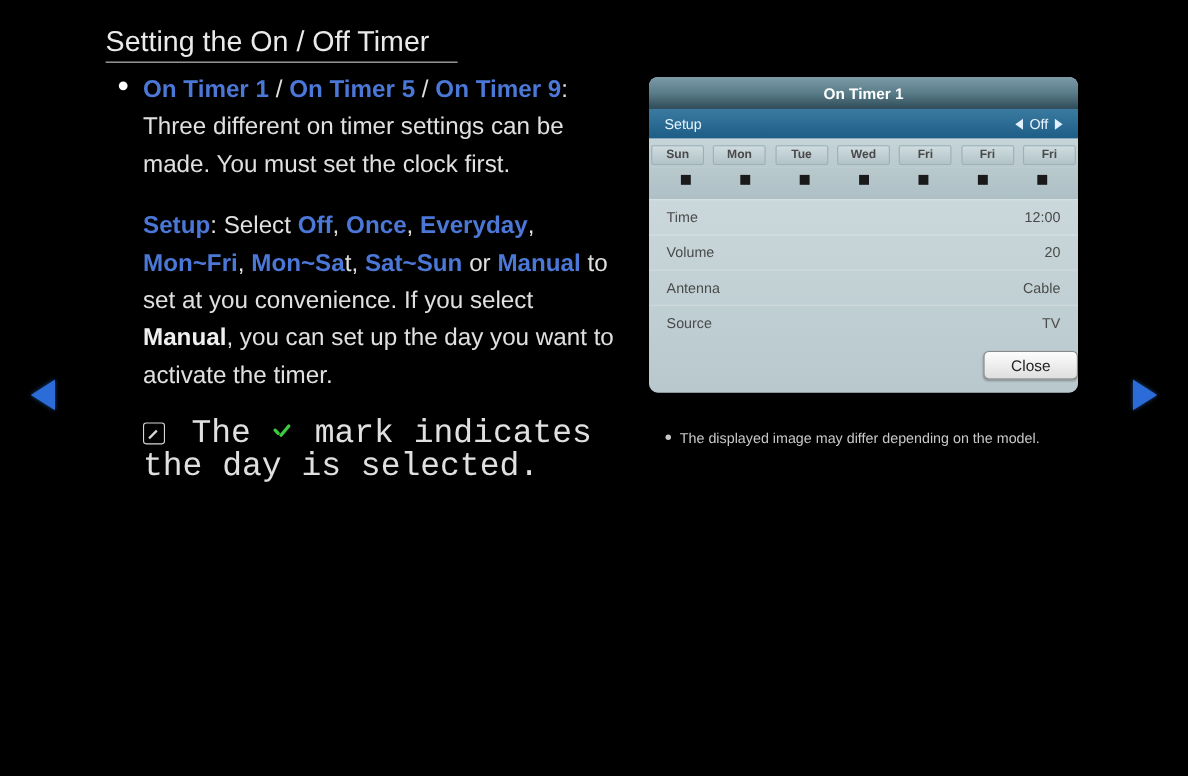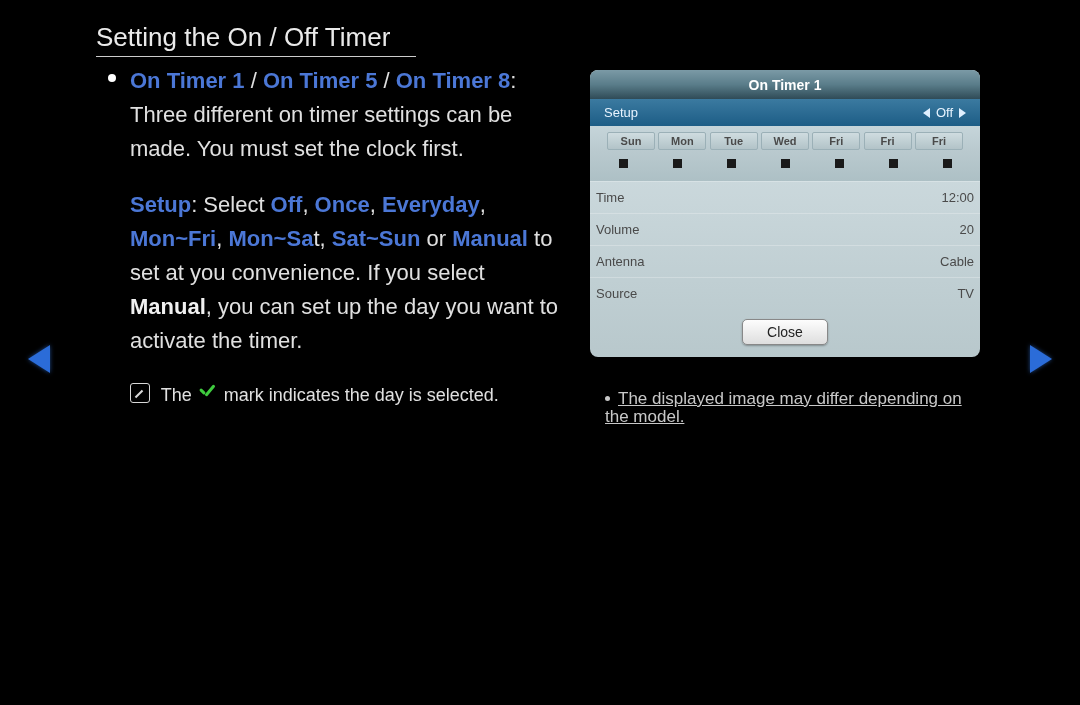--- a/index.html
+++ b/index.html
@@ -51,22 +51,23 @@
     left: 108px;
     top: 74px;
     width: 8px;
     height: 8px;
     background: #fff;
     border-radius: 50%;
   }
   .hl { color: #4b77d6; font-weight: 600; }
   .bold { font-weight: 600; color: #f0f0f0; }
   .note-line {
-    font-size: 18px;
+    font-size: 30px;
     line-height: 30px;
+    font-family: Liberation Mono, monospace;
   }
   .note-pencil {
     display: inline-block;
     width: 18px;
     height: 18px;
     border: 1.5px solid #d8d8d8;
     border-radius: 3px;
     position: relative;
     vertical-align: -2px;
     margin-right: 6px;
@@ -144,21 +145,21 @@
   .arrow-l, .arrow-r {
     width: 0; height: 0;
     border-top: 5px solid transparent;
     border-bottom: 5px solid transparent;
   }
   .arrow-l { border-right: 7px solid #e0f0ff; margin-right: 6px; }
   .arrow-r { border-left: 7px solid #e0f0ff; margin-left: 6px; }
   .setup-val { display: flex; align-items: center; }
   .days-row {
     display: flex;
-    padding: 6px 17px 2px;
+    padding: 6px 2px 2px;
     justify-content: space-between;
     background: linear-gradient(#c6d5da, #b9c9ce);
   }
   .day {
     width: 46px;
     text-align: center;
     font-size: 11px;
     color: #4a4a4a;
     font-weight: 600;
     background: linear-gradient(#cfdce0,#b2c3c8);
@@ -178,50 +179,49 @@
   }
   .mark .sq {
     display: inline-block;
     width: 9px;
     height: 9px;
     background: #1a1a1a;
   }
   .kv {
     display: flex;
     justify-content: space-between;
-    padding: 8px 6px;
+    padding: 8px 16px;
     color: #4a4a4a;
     border-top: 1px solid rgba(255,255,255,0.25);
     background: transparent;
     font-size: 13px;
   }
   .close-row {
-    text-align: center;
+    text-align: right;
     padding: 10px 0 12px;
   }
   .close-btn {
     display: inline-block;
     padding: 4px 24px;
     background: linear-gradient(#fdfdfd, #dedede);
     border: 1px solid #888;
     border-radius: 5px;
     color: #222;
     font-size: 14px;
     font-weight: 500;
     box-shadow: 0 1px 2px rgba(0,0,0,0.3);
   }
   .disclaimer {
     position: absolute;
     left: 605px;
     top: 390px;
     width: 380px;
-    font-size: 17px;
+    font-size: 13px;
     line-height: 18px;
     color: #c8c8c8;
-    text-decoration: underline;
   }
   .disclaimer-bullet {
     display: inline-block;
     width: 5px;
     height: 5px;
     background: #c8c8c8;
     border-radius: 50%;
     vertical-align: 3px;
     margin-right: 8px;
   }
@@ -255,21 +255,21 @@
 <body>
 
 <div class="page">
   <div class="title">Setting the On / Off Timer</div>
   <div class="title-underline"></div>
 
   <div class="bullet-dot"></div>
 
   <div class="body-text">
     <div class="para">
-      <span class="hl">On Timer 1</span><span> / </span><span class="hl">On Timer 5</span><span> / </span><span class="hl">On Timer 8</span><span>: Three different on timer settings can be made. You must set the clock first.</span>
+      <span class="hl">On Timer 1</span><span> / </span><span class="hl">On Timer 5</span><span> / </span><span class="hl">On Timer 9</span><span>: Three different on timer settings can be made. You must set the clock first.</span>
     </div>
 
     <div class="para">
       <span class="hl">Setup</span><span>: Select </span><span class="hl">Off</span><span>, </span><span class="hl">Once</span><span>, </span><span class="hl">Everyday</span><span>, </span><span class="hl">Mon~Fri</span><span>, </span><span class="hl">Mon~Sa</span><span>t</span><span>, </span><span class="hl">Sat~Sun</span><span> or </span><span class="hl">Manual</span><span> to set at you convenience. If you select </span><span class="bold">Manual</span><span>, you can set up the day you want to activate the timer.</span>
     </div>
 
     <div class="note-line">
       <span class="note-pencil"></span>
       <span>The </span>
       <span class="check"></span>

